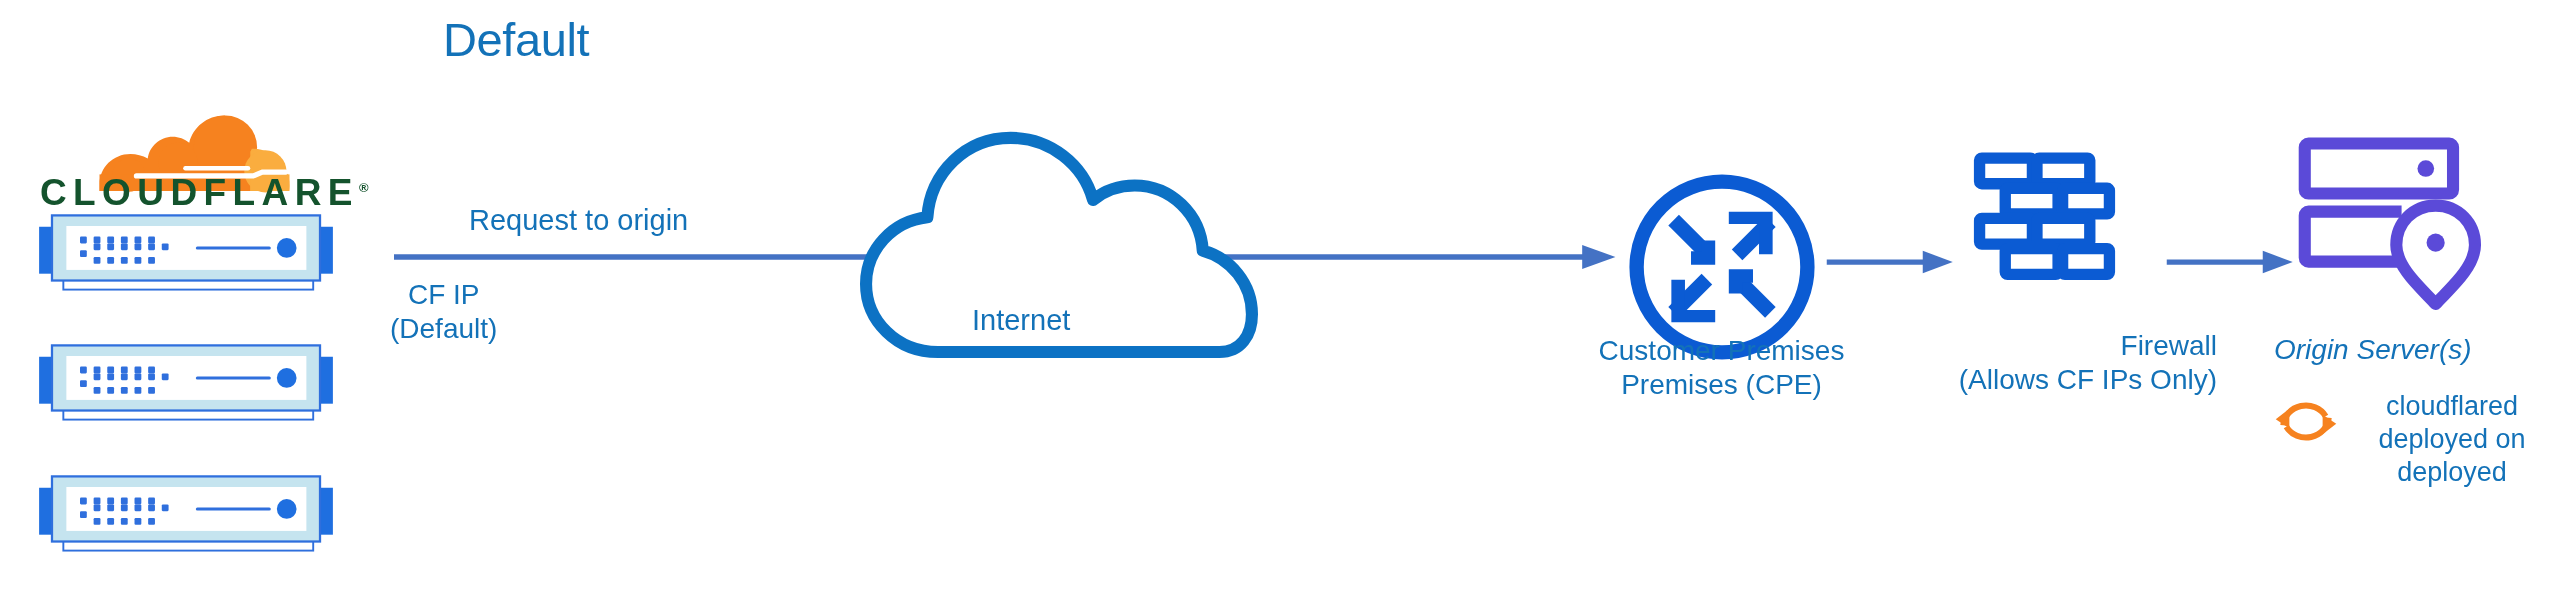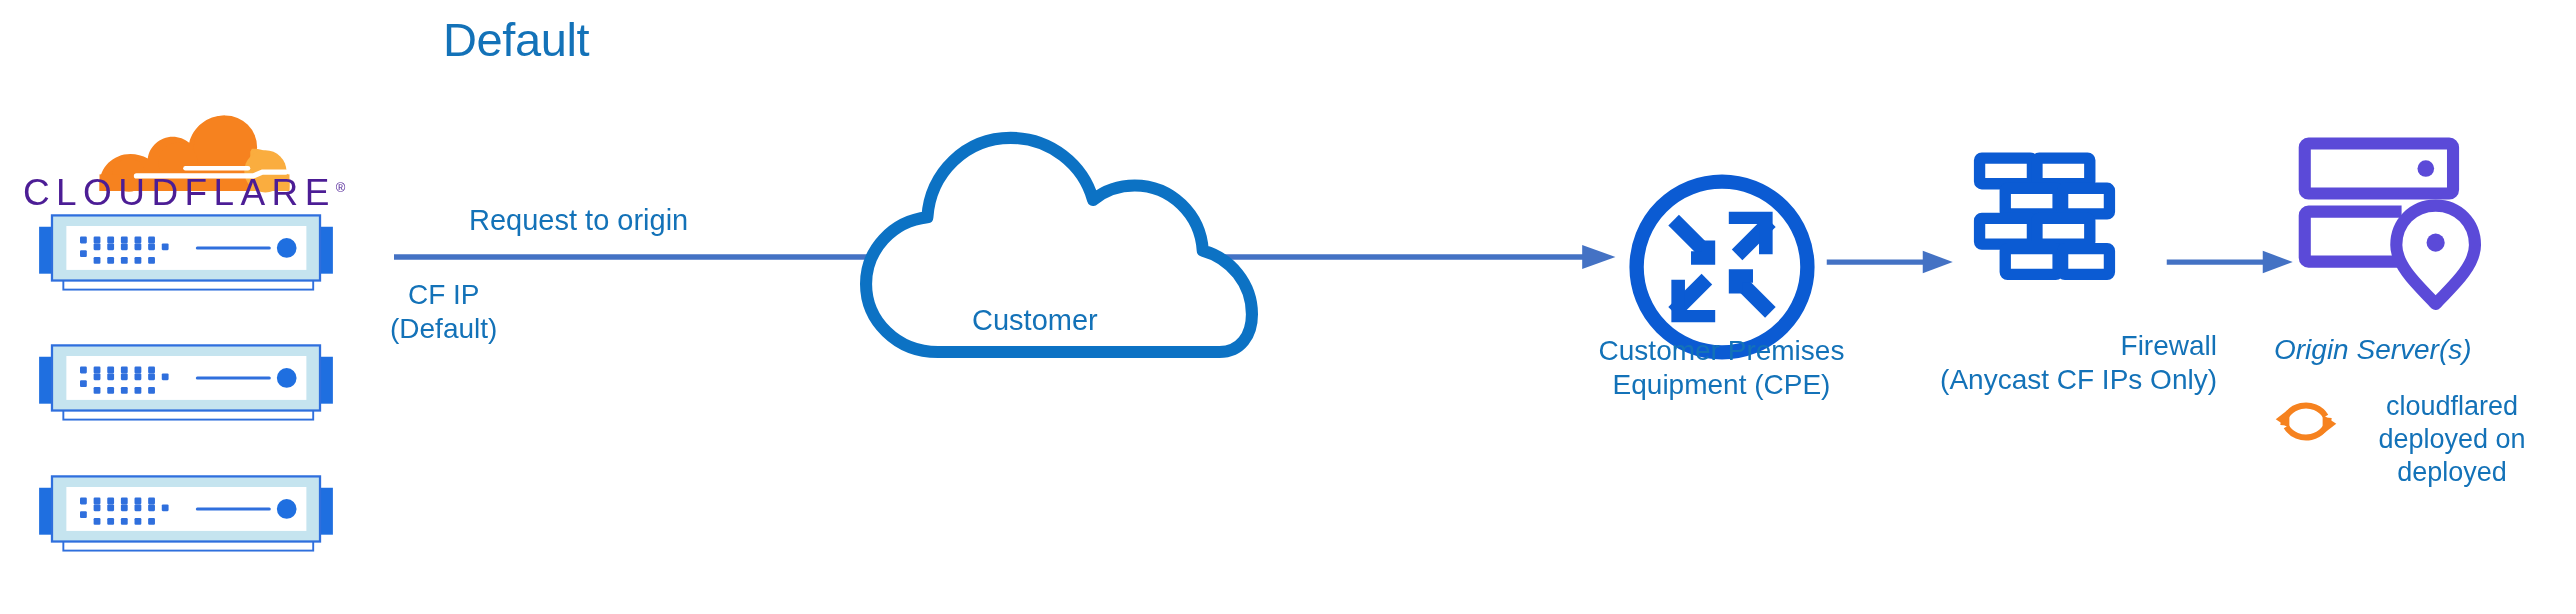--- a/index.html
+++ b/index.html
@@ -30,26 +30,26 @@
   }
 
   
   #cloudflare-logo {
     left: 34px;
     top: 102px;
     width: 318px;
     height: 98px;
   }
   #cloudflare-wordmark {
-    left: 23px;
+    left: 40px;
     top: 172px;
     font-size: 37px;
-    font-weight: normal;
+    font-weight: bold;
     letter-spacing: 6.4px;
-    color: #4c1d95;
+    color: #14532d;
     white-space: nowrap;
   }
   #cloudflare-wordmark .reg {
     font-size: 13px;
     vertical-align: super;
     letter-spacing: 0;
   }
 
   
   .server-unit { width: 318px; height: 79px; }
@@ -176,21 +176,21 @@
              C 85 325 45 283 45 235
              C 45 190 80 152 126 147
              C 130 88 177 42 236 42
              C 288 42 332 77 345 124
              C 360 112 379 105 400 105
              C 448 105 487 143 490 191
              C 527 201 555 235 555 275
              C 555 303 540 325 512 325 Z" fill="#ffffff" stroke="#0c72c4" stroke-width="16" stroke-linejoin="round"></path>
   </svg>
 
-  <div class="abs label" id="label-internet">Customer</div>
+  <div class="abs label" id="label-internet">Internet</div>
 
   <div class="abs label" id="label-request-to-origin">Request to origin</div>
   <div class="abs label" id="label-cf-ip"><span>CF IP</span><br><span>(Default)</span></div>
 
   <svg class="abs" id="cpe-icon" width="198" height="198" viewBox="0 0 262 262">
     <circle cx="131" cy="131" r="113" fill="none" stroke="#0b5bd3" stroke-width="19"></circle>
 
     <g fill="#0b5bd3">
       <path d="M 74 62 L 118 106 L 104 120 L 60 76 Z"></path>
       <path d="M 122 96 L 122 128 L 90 128 L 90 110 L 104 110 L 104 96 Z"></path>
@@ -205,21 +205,21 @@
       <path d="M 74 198 L 118 154 L 104 140 L 60 184 Z"></path>
       <path d="M 122 188 L 122 204 L 64 204 L 64 148 L 82 148 L 82 188 Z"></path>
     </g>
 
     <g fill="#0b5bd3">
       <path d="M 188 198 L 144 154 L 158 140 L 202 184 Z"></path>
       <path d="M 140 166 L 140 134 L 172 134 L 172 152 L 158 152 L 158 166 Z"></path>
     </g>
   </svg>
 
-  <div class="abs label" id="label-cpe"><span>Customer Premises</span><br><span>Equipment (CPE)</span></div>
+  <div class="abs label" id="label-cpe"><span>Customer Premises</span><br><span>Premises (CPE)</span></div>
 
   <svg class="abs" id="arrow-cpe-firewall" width="129" height="36" viewBox="0 0 170 48">
     <line x1="0" y1="24" x2="134" y2="24" stroke="#4472c4" stroke-width="7"></line>
     <polygon points="128,9 168,24 128,39" fill="#4472c4"></polygon>
   </svg>
 
   <svg class="abs" id="firewall-icon" width="151" height="151" viewBox="0 0 200 200">
     <g fill="none" stroke="#0b5bd3" stroke-width="15" stroke-linejoin="round">
 
       <rect x="14" y="12" width="70" height="34" rx="3"></rect>
@@ -229,21 +229,21 @@
       <rect x="124" y="52" width="62" height="34" rx="3"></rect>
 
       <rect x="14" y="92" width="70" height="34" rx="3"></rect>
       <rect x="90" y="92" width="70" height="34" rx="3"></rect>
 
       <rect x="48" y="132" width="70" height="34" rx="3"></rect>
       <rect x="124" y="132" width="62" height="34" rx="3"></rect>
     </g>
   </svg>
 
-  <div class="abs label" id="label-firewall"><span>Firewall</span><br><span>(Anycast CF IPs Only)</span></div>
+  <div class="abs label" id="label-firewall"><span>Firewall</span><br><span>(Allows CF IPs Only)</span></div>
 
   <svg class="abs" id="arrow-firewall-origin" width="129" height="36" viewBox="0 0 170 48">
     <line x1="0" y1="24" x2="134" y2="24" stroke="#4472c4" stroke-width="7"></line>
     <polygon points="128,9 168,24 128,39" fill="#4472c4"></polygon>
   </svg>
 
   <svg class="abs" id="origin-server-icon" width="188" height="174" viewBox="0 0 248 230">
 
     <rect x="10" y="10" width="196" height="66" rx="5" fill="none" stroke="#5b4ad8" stroke-width="16"></rect>
     <circle cx="170" cy="43" r="11" fill="#5b4ad8"></circle>

